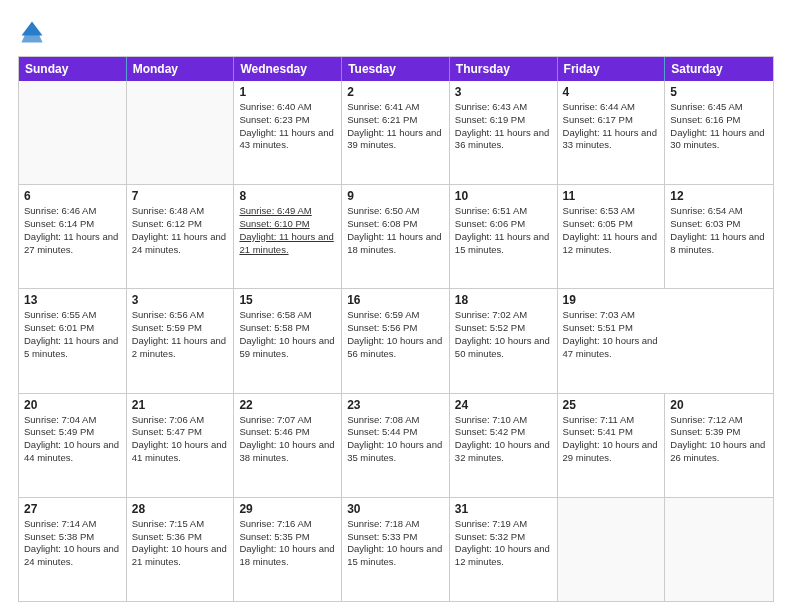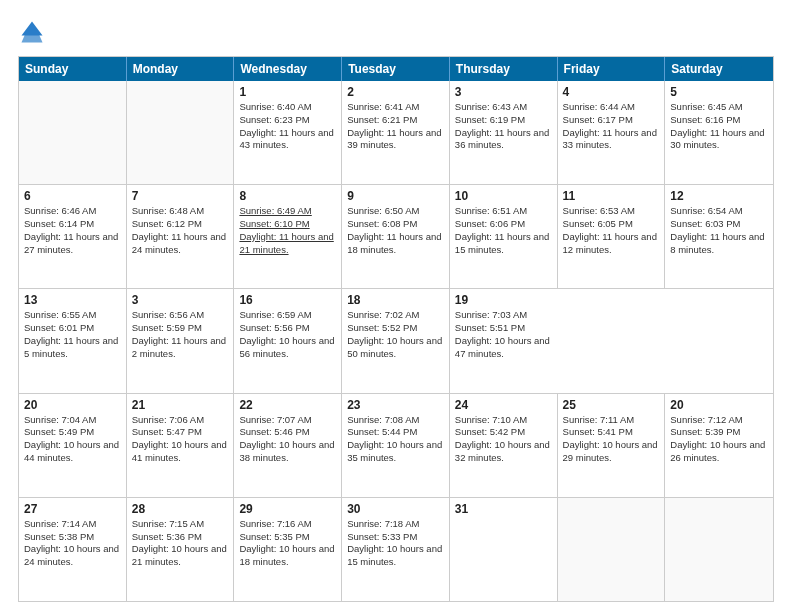--- a/index.html
+++ b/index.html
@@ -57,21 +57,21 @@
     }
     .calendar {
       flex: 1;
       display: flex;
       flex-direction: column;
       border: 1px solid #ccc;
     }
     .cal-header-row {
       display: grid;
       grid-template-columns: repeat(7, 1fr);
-      background: #0369a1;
+      background: #6d28d9;
     }
     .cal-header-cell {
       color: #fff;
       font-size: 12px;
       font-weight: bold;
       padding: 5px 6px;
       border-right: 1px solid #5a9fd4;
       text-align: left;
     }
     .cal-header-cell:last-child { border-right: none; }
@@ -228,20 +228,26 @@
 Sunset: 6:01 PM
 Daylight: 11 hours and 5 minutes.</div>
           </div>
           <div class="cal-cell">
             <span class="day-num">3</span>
             <div class="cell-text" style="white-space: pre-line;">Sunrise: 6:56 AM
 Sunset: 5:59 PM
 Daylight: 11 hours and 2 minutes.</div>
           </div>
           <div class="cal-cell">
+            <span class="day-num">15</span>
+            <div class="cell-text" style="white-space: pre-line;">Sunrise: 6:58 AM
+Sunset: 5:58 PM
+Daylight: 10 hours and 59 minutes.</div>
+          </div>
+          <div class="cal-cell">
             <span class="day-num">16</span>
             <div class="cell-text" style="white-space: pre-line;">Sunrise: 6:59 AM
 Sunset: 5:56 PM
 Daylight: 10 hours and 56 minutes.</div>
           </div>
           <div class="cal-cell">
             <span class="day-num">18</span>
             <div class="cell-text" style="white-space: pre-line;">Sunrise: 7:02 AM
 Sunset: 5:52 PM
 Daylight: 10 hours and 50 minutes.</div>
@@ -317,19 +323,22 @@
 Daylight: 10 hours and 18 minutes.</div>
           </div>
           <div class="cal-cell">
             <span class="day-num">30</span>
             <div class="cell-text" style="white-space: pre-line;">Sunrise: 7:18 AM
 Sunset: 5:33 PM
 Daylight: 10 hours and 15 minutes.</div>
           </div>
           <div class="cal-cell">
             <span class="day-num">31</span>
+            <div class="cell-text" style="white-space: pre-line;">Sunrise: 7:19 AM
+Sunset: 5:32 PM
+Daylight: 10 hours and 12 minutes.</div>
           </div>
           <div class="cal-cell empty"></div>
           <div class="cal-cell empty"></div>
         </div>
       </div>
   </div>
 </div>
 
 </body></html>

